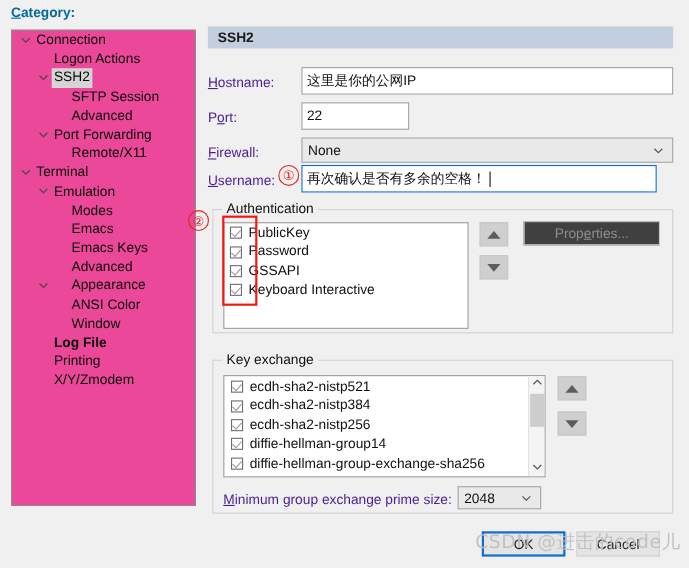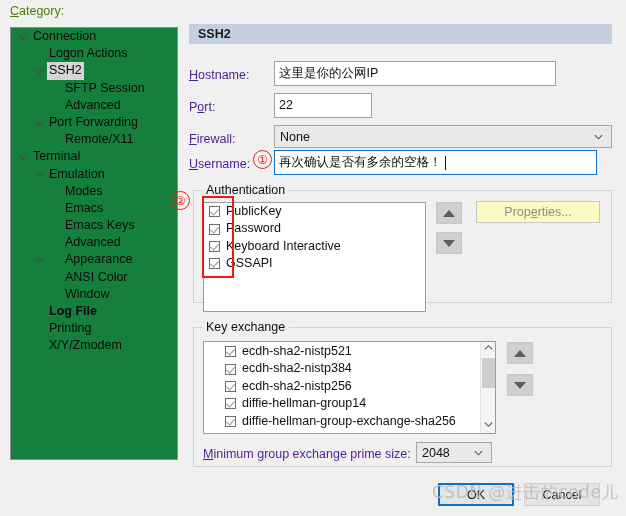--- a/index.html
+++ b/index.html
@@ -17,32 +17,33 @@
     position: relative;
     -webkit-font-smoothing: antialiased;
   }
 
   
   .category-label {
     position: absolute;
     left: 10px;
     top: 4px;
     font-size: 12.5px;
-    color: #4d7c0f;
+    color: #0369a1;
+    font-weight: bold;
   }
   .category-label u { text-decoration: underline; }
 
   
   .tree-panel {
     position: absolute;
     left: 10px;
     top: 27px;
     width: 168px;
     height: 433px;
-    background: #15803d;
+    background: #ec4899;
     border: 1px solid #8c8c8c;
     box-sizing: border-box;
     overflow: hidden;
   }
   .tree-row {
     position: relative;
     height: 17.2px;
     line-height: 17.2px;
     white-space: nowrap;
     font-size: 12.5px;
@@ -243,21 +244,21 @@
   }
   .tri-dn {
     width: 0; height: 0;
     border-left: 6px solid transparent;
     border-right: 6px solid transparent;
     border-top: 7px solid #5c5c5c;
   }
 
   .btn {
     position: absolute;
-    background: #fef9c3;
+    background: #404040;
     border: 1px solid #c8c8c8;
     box-sizing: border-box;
     font-size: 12.5px;
     color: #8d8d8d;
     display: flex;
     align-items: center;
     justify-content: center;
   }
   .btn u { text-decoration: underline; }
 
@@ -351,21 +352,21 @@
     <div class="tree-row"><span class="twisty" style="left: 22px;"></span><span class="tlabel" style="margin-left: 36px;">X/Y/Zmodem</span></div>
   </div>
 
 <div class="right-pane">
 
   <div class="title-bar">SSH2</div>
 
   <div class="field-label" style="left:0px; top:44px;">
     <u>H</u><span>ostname:</span>
   </div>
-  <div class="textbox" style="left:85px; top:37px; width:282px; height:25px;">
+  <div class="textbox" style="left:85px; top:37px; width:338px; height:25px;">
     <span>这里是你的公网IP</span>
   </div>
 
   <div class="field-label" style="left:0px; top:76px;">
     <span>P</span><u>o</u><span>rt:</span>
   </div>
   <div class="textbox" style="left:85px; top:69px; width:98px; height:25px;">
     <span>22</span>
   </div>
 
@@ -384,56 +385,56 @@
   </div>
   <div class="textbox focused" style="left:85px; top:126px; width:323px; height:25px;">
     <span>再次确认是否有多余的空格！</span>
       <span class="caret"></span>
   </div>
 
   <div class="groupbox" style="left:4px; top:166px; width:419px; height:113px;">
     <div class="gb-title">Authentication</div>
   </div>
 
-  <div class="listbox" style="left:14px; top:178px; width:223px; height:110px;" id="auth-list">
+  <div class="listbox" style="left:14px; top:178px; width:223px; height:97px;" id="auth-list">
       <div class="lb-item">
         <span class="cbx"></span>
         <span>PublicKey</span>
       </div>
       <div class="lb-item">
         <span class="cbx"></span>
         <span>Password</span>
       </div>
       <div class="lb-item">
         <span class="cbx"></span>
-        <span>Keyboard Interactive</span>
+        <span>GSSAPI</span>
       </div>
       <div class="lb-item">
         <span class="cbx"></span>
-        <span>GSSAPI</span>
+        <span>Keyboard Interactive</span>
       </div>
     </div>
 
   <div class="arrow-btn" style="left:247px; top:178px;">
     <span class="tri-up"></span>
   </div>
   <div class="arrow-btn" style="left:247px; top:208px;">
     <span class="tri-dn"></span>
   </div>
 
   <div class="btn" style="left:287px; top:177px; width:124px; height:22px;">
     <span>Prop<u>e</u>rties...</span>
   </div>
 
   <div class="groupbox" style="left:4px; top:303px; width:419px; height:140px;">
     <div class="gb-title">Key exchange</div>
   </div>
 
   <div class="listbox" style="left:14px; top:317px; width:293px; height:93px;">
-    <div id="kex-list" style="position:absolute; left:16px; top:0; right:16px; top:1px;">
+    <div id="kex-list" style="position:absolute; left:1px; top:0; right:16px; top:1px;">
         <div class="lb-item">
           <span class="cbx"></span>
           <span>ecdh-sha2-nistp521</span>
         </div>
         <div class="lb-item">
           <span class="cbx"></span>
           <span>ecdh-sha2-nistp384</span>
         </div>
         <div class="lb-item">
           <span class="cbx"></span>

